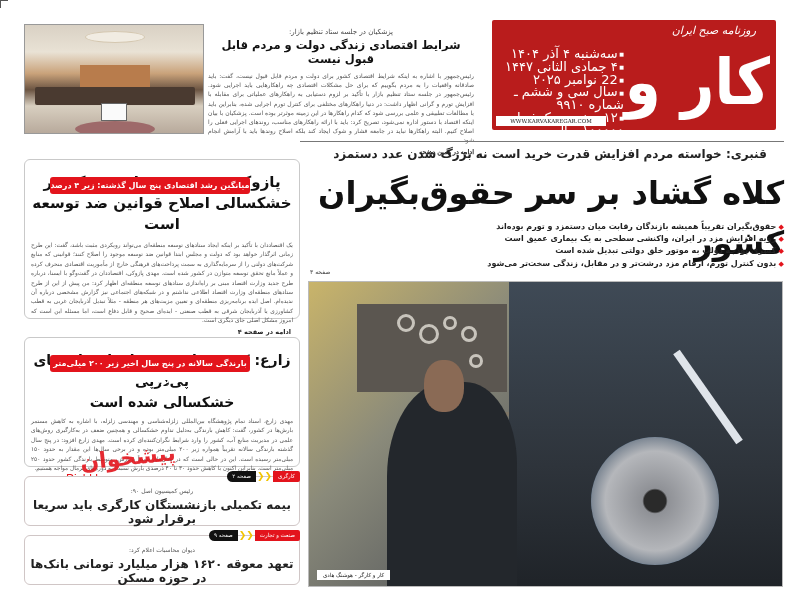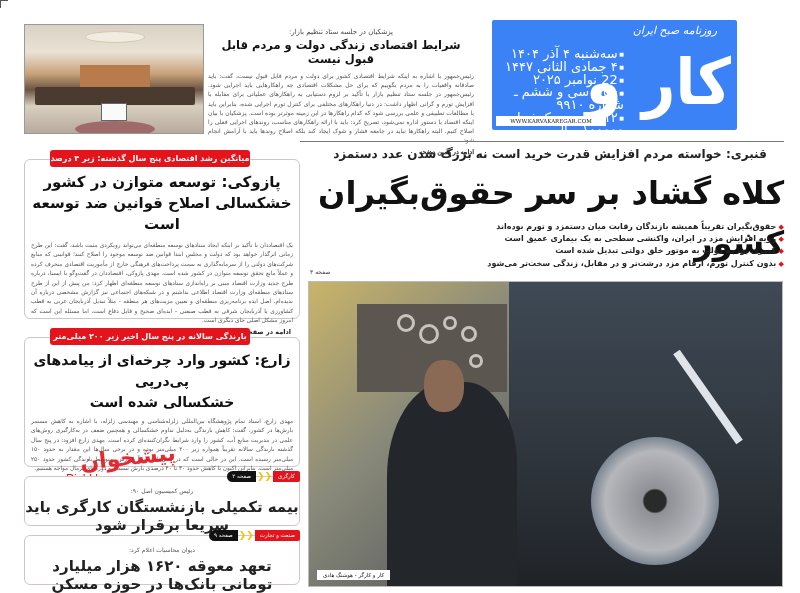--- a/index.html
+++ b/index.html
@@ -2,21 +2,21 @@
 <html><head>
   <meta charset="utf-8">
   <style>
     * { box-sizing: border-box; margin: 0; padding: 0; }
     html, body { width: 800px; height: 593px; overflow: hidden; background: #ffffff; }
     body { font-family: "DejaVu Sans", sans-serif; color: #1a1a1a; position: relative; direction: rtl; }
 
     .page { position: absolute; left: 0; top: 0; width: 800px; height: 593px; }
 
     
-    .masthead { position: absolute; left: 492px; top: 20px; width: 245px; height: 110px; background: #3b82f6; border-radius: 2px; overflow: hidden; }
+    .masthead { position: absolute; left: 492px; top: 20px; width: 284px; height: 110px; background: #b91c1c; border-radius: 2px; overflow: hidden; }
     .mast-tagline { position: absolute; right: 20px; top: 4px; font-family: "DejaVu Serif", serif; font-style: italic; font-size: 11px; color: #fff; }
     .mast-logo { position: absolute; right: 6px; top: 24px; font-family: "DejaVu Sans", sans-serif; font-weight: bold; font-size: 58px; color: #fff; letter-spacing: -2px; line-height: 84px; transform: scaleY(1.1); }
     .mast-info { position: absolute; left: 6px; top: 28px; width: 126px; font-size: 13px; color: #fff; line-height: 12.5px; text-align: right; }
     .mast-info div::before { content: "■ "; font-size: 5px; vertical-align: middle; }
     .mast-url { position: absolute; left: 4px; bottom: 4px; width: 110px; height: 10px; background: #fff; color: #222; font-family: "DejaVu Serif", serif; font-size: 5.5px; text-align: center; line-height: 10px; direction: ltr; }
 
     
     .top-story { position: absolute; left: 20px; top: 20px; width: 460px; height: 118px; }
     .top-photo { position: absolute; left: 4px; top: 4px; width: 180px; height: 110px; background: linear-gradient(180deg, #d9d1c4 0%, #e9e2d5 25%, #c9a27a 45%, #6b5442 60%, #d8cfc0 75%, #b8aa9c 100%); border: 1px solid #999; overflow: hidden; }
     .top-photo .ceiling { position: absolute; left: 60px; top: 6px; width: 60px; height: 12px; border-radius: 50%; background: #f1ece2; border: 1px solid #d4c7b0; }
@@ -46,40 +46,40 @@
     .mp-right { position: absolute; left: 200px; top: 0; width: 275px; height: 306px; background: linear-gradient(180deg, #3f4a56 0%, #2e343b 60%, #1f2328 100%); }
     .mp-shelf { position: absolute; left: 110px; top: 130px; width: 90px; height: 4px; background: #7d7566; }
     .mp-man { position: absolute; left: 78px; top: 100px; width: 130px; height: 206px; background: #23272c; border-radius: 46% 40% 0 0; }
     .mp-head { position: absolute; left: 115px; top: 78px; width: 40px; height: 52px; background: #8a6a55; border-radius: 45%; }
     .mp-chuck { position: absolute; left: 282px; top: 155px; width: 128px; height: 128px; border-radius: 50%; background: radial-gradient(circle, #2a2a2a 0 12%, #8f9196 14%, #b5b7bb 55%, #7e8894 70%, #3b6fa3 74%, #c8d6e6 78%, #5d6570 82%); }
     .mp-blade { position: absolute; left: 395px; top: 60px; width: 8px; height: 110px; background: #dfe4ea; transform: rotate(-35deg); }
     .mp-caption { position: absolute; left: 8px; bottom: 6px; background: #fff; font-size: 5.5px; color: #222; padding: 2px 6px; }
 
     
     .box { position: absolute; left: 24px; width: 276px; border: 1px solid #c9c9c9; border-radius: 6px; background: #fff; }
-    .red-tag { position: absolute; left: 50px; width: 200px; height: 17px; background: #e3141c; color: #fff; font-size: 8px; font-weight: bold; text-align: center; line-height: 17px; border-radius: 3px; z-index: 2; }
+    .red-tag { position: absolute; left: 50px; width: 200px; height: 17px; background: #e3141c; color: #fff; font-size: 8px; font-weight: bold; text-align: center; line-height: 17px; border-radius: 3px; z-index: 2; margin-top: 27px; }
     .box-headline { font-size: 15px; font-weight: bold; text-align: center; color: #111; line-height: 21px; }
     .box-body { font-size: 5.8px; color: #555; line-height: 9.4px; text-align: justify; padding: 0 6px; }
     .box-cont { font-size: 6.5px; font-weight: bold; color: #222; padding: 2px 8px; text-align: right; }
 
     .box1 { top: 159px; height: 160px; padding-top: 12px; }
     .box2 { top: 337px; height: 130px; padding-top: 12px; }
 
     .watermark { position: absolute; left: 80px; top: 445px; font-size: 22px; font-weight: bold; color: #e3141c; transform: rotate(-6deg); opacity: 0.9; }
     .watermark-url { position: absolute; left: 66px; top: 472px; font-size: 12px; color: #e3141c; font-family: "Liberation Sans", sans-serif; direction: ltr; }
 
     .mini-box { position: absolute; left: 24px; width: 276px; height: 50px; border: 1px solid #d0c6c6; border-radius: 6px; background: #fff; }
     .mini-box.b1 { top: 476px; }
     .mini-box.b2 { top: 535px; }
     .section-tags { position: absolute; right: -1px; top: -6px; display: flex; flex-direction: row; align-items: center; height: 11px; }
     .sec-name { background: #e3141c; color: #fff; font-size: 5.5px; padding: 0 5px; line-height: 11px; border-radius: 0 2px 2px 0; }
     .sec-chev { color: #f2c400; font-size: 9px; line-height: 11px; margin: 0 1px; font-weight: bold; }
     .sec-page { background: #111; color: #fff; font-size: 5.5px; padding: 0 5px; line-height: 11px; border-radius: 6px 0 0 6px; }
     .mini-kicker { font-size: 6px; color: #555; text-align: center; margin-top: 10px; }
-    .mini-headline { font-size: 15px; font-weight: bold; text-align: center; color: #222; margin-top: 4px; }
+    .mini-headline { font-size: 12px; font-weight: bold; text-align: center; color: #222; margin-top: 4px; }
 
     .crop-mark { position: absolute; left: 0; top: 0; width: 8px; height: 8px; border-left: 1px solid #555; border-top: 1px solid #555; }
   </style>
 </head>
 <body>
 
 <div class="page">
 
   <div class="crop-mark"></div>
 

